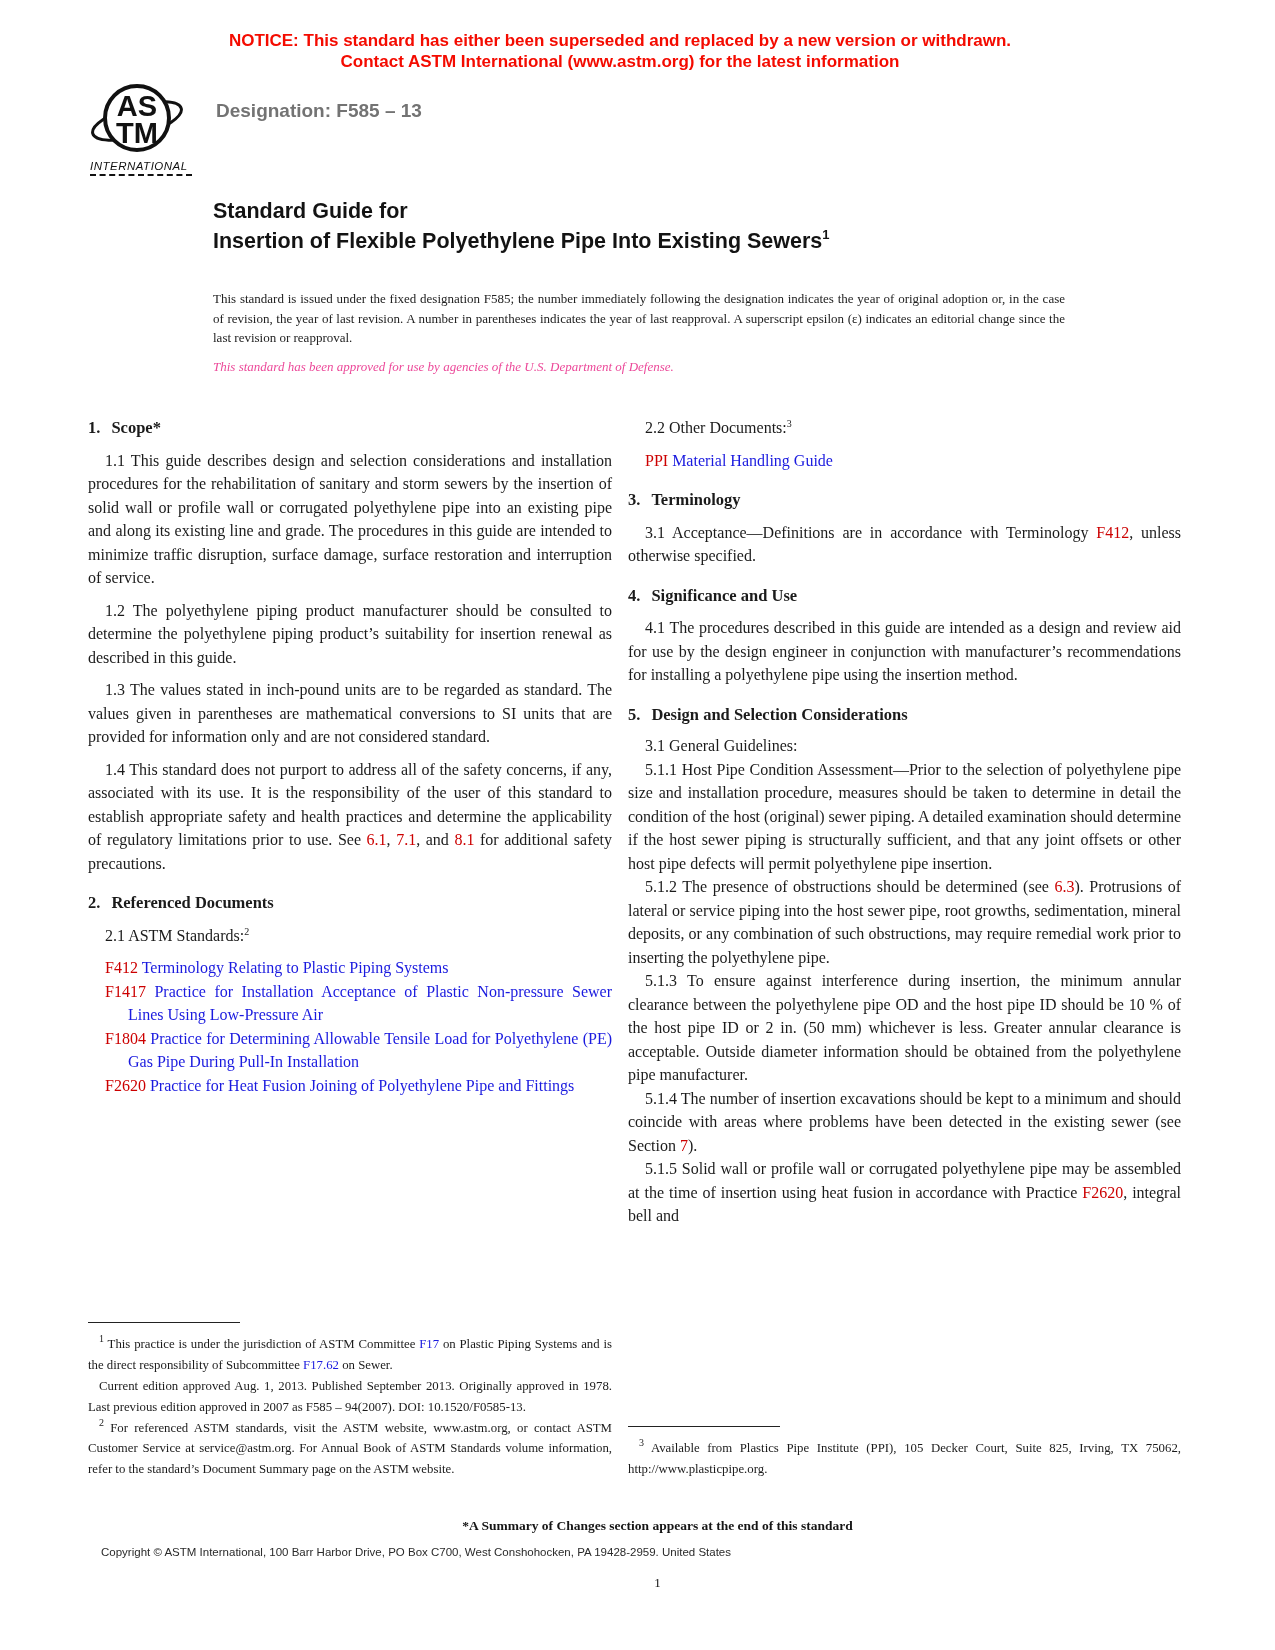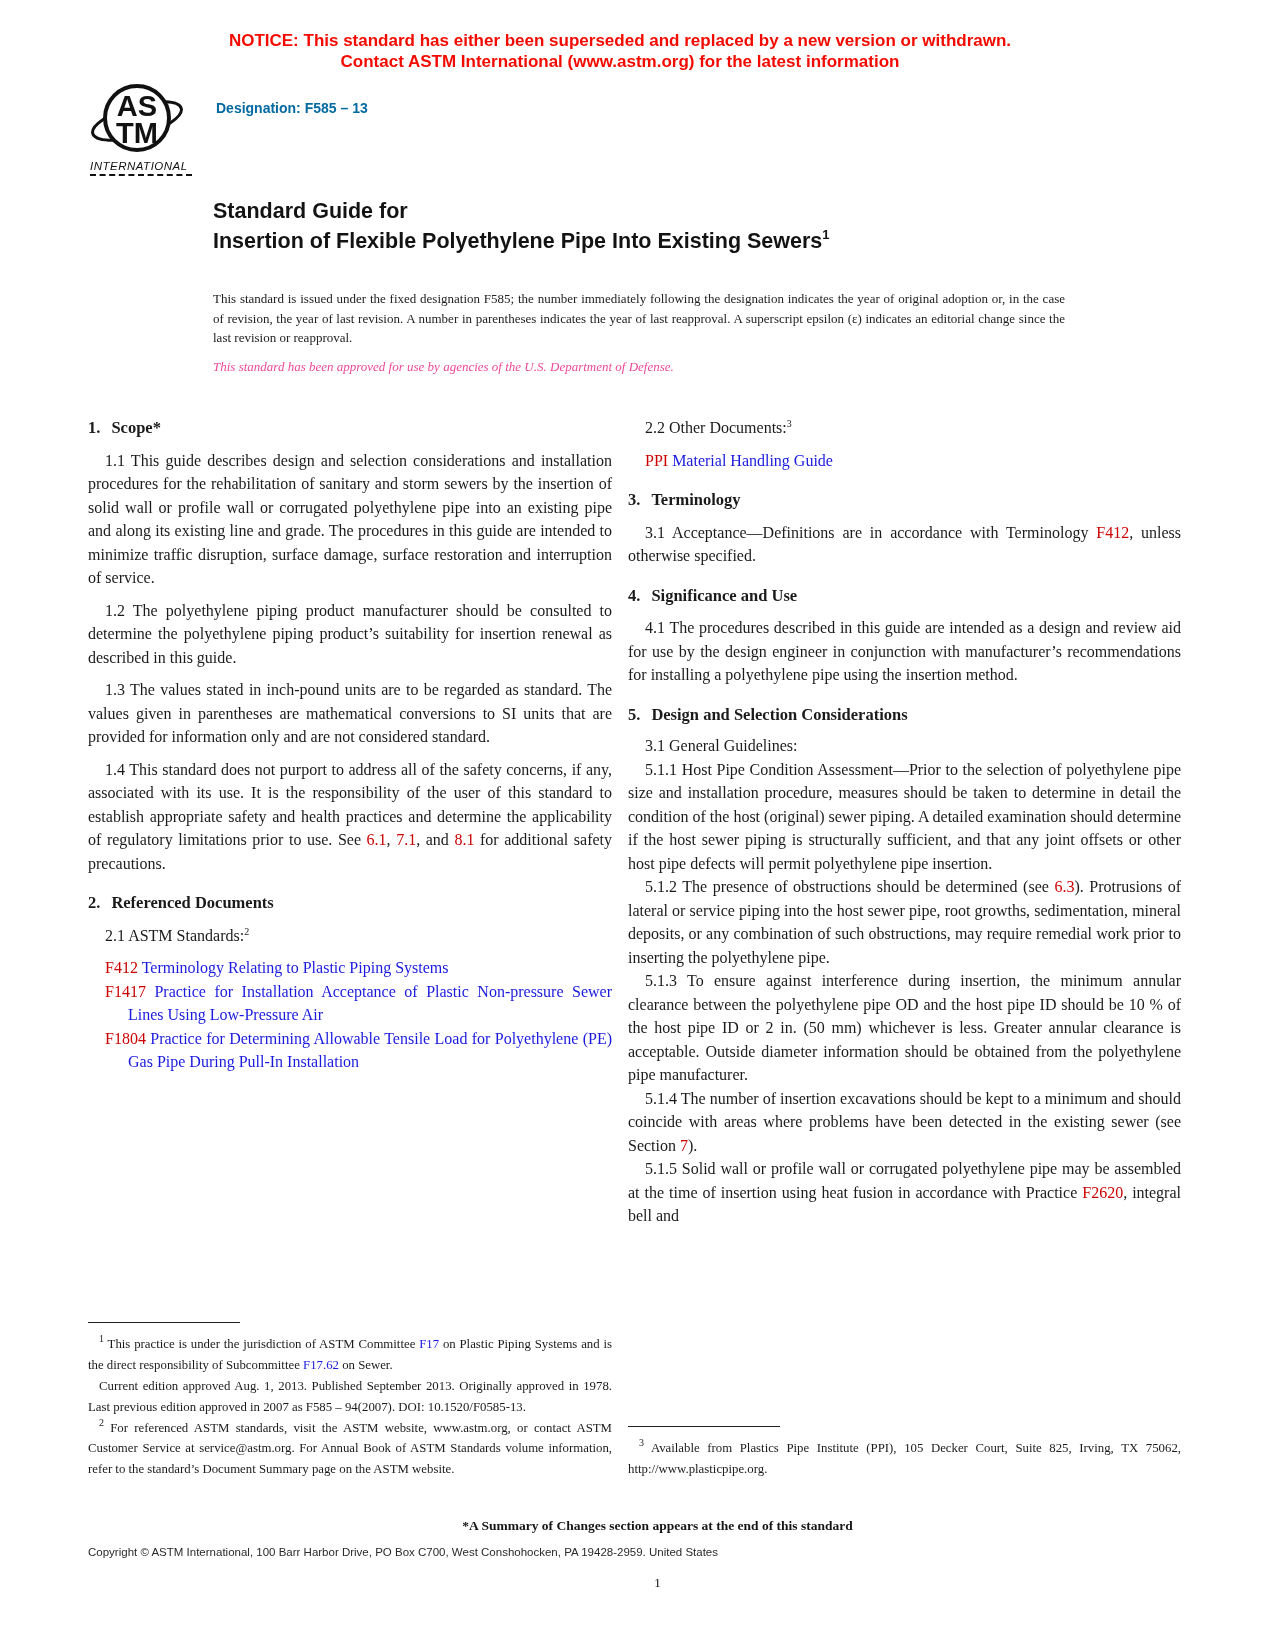--- a/index.html
+++ b/index.html
@@ -27,21 +27,21 @@
   .logo .intl{
     font-family:"Liberation Sans", sans-serif;
     font-weight:normal;font-style:italic;
     font-size:11.5px;letter-spacing:.5px;color:#111;
     border-bottom:2px dashed #111;padding-bottom:2px;
     margin-top:-2px;
   }
   .designation{
     position:absolute;left:216px;top:100px;
     font-family:"Liberation Sans", sans-serif;
-    font-weight:bold;font-size:14px;color:#0369a1;
+    font-weight:bold;font-size:19px;color:#737373;
   }
   
   .title{
     position:absolute;left:213px;top:196px;width:900px;
     font-family:"Liberation Sans", sans-serif;
     font-weight:bold;font-size:21.5px;line-height:30px;color:#131313;
   }
   .title .sup{font-size:13px;vertical-align:9px;}
   
   .preamble{
@@ -74,21 +74,21 @@
   
   .fnblock{margin-top:auto;}
   .fnrule{border:0;border-top:1.6px solid #222;width:152px;margin:0 0 11px 0;}
   p.fn{margin:0;font-size:12.8px;line-height:20.8px;text-align:justify;text-indent:11px;}
   
   .summary{
     position:absolute;top:1518px;left:0;right:0;
     text-align:center;font-weight:bold;font-size:13.5px;color:#161616;
   }
   .copyright{
-    position:absolute;top:1546px;left:88px;right:88px;
+    position:absolute;top:1546px;left:101px;right:88px;
     font-family:"Liberation Sans", sans-serif;
     font-size:11.5px;color:#2a2a2a;
   }
   .pagenum{
     position:absolute;top:1575px;left:0;right:0;
     text-align:center;font-size:13px;color:#111;
   }
 </style>
 </head>
 <body>
@@ -126,20 +126,21 @@
           <p class="h"><span>1.</span><span class="htext">Scope*</span></p>
           <p class="p"><span>1.1  This guide describes design and selection considerations and installation procedures for the rehabilitation of sanitary and storm sewers by the insertion of solid wall or profile wall or corrugated polyethylene pipe into an existing pipe and along its existing line and grade. The procedures in this guide are intended to minimize traffic disruption, surface damage, surface restoration and interruption of service.</span></p>
           <p class="p"><span>1.2  The polyethylene piping product manufacturer should be consulted to determine the polyethylene piping product’s suitability for insertion renewal as described in this guide.</span></p>
           <p class="p"><span>1.3  The values stated in inch-pound units are to be regarded as standard. The values given in parentheses are mathematical conversions to SI units that are provided for information only and are not considered standard.</span></p>
           <p class="p"><span>1.4  </span><span class="i">This standard does not purport to address all of the safety concerns, if any, associated with its use. It is the responsibility of the user of this standard to establish appropriate safety and health practices and determine the applicability of regulatory limitations prior to use.</span><span> See </span><span class="red">6.1</span><span>, </span><span class="red">7.1</span><span>, and </span><span class="red">8.1</span><span> for additional safety precautions.</span></p>
           <p class="h"><span>2.</span><span class="htext">Referenced Documents</span></p>
           <p class="p"><span>2.1  </span><span class="i">ASTM Standards:</span><span class="sup">2</span></p>
           <p class="ref"><span class="red">F412</span><span> </span><span class="blue">Terminology Relating to Plastic Piping Systems</span></p>
           <p class="ref"><span class="red">F1417</span><span> </span><span class="blue">Practice for Installation Acceptance of Plastic Non-pressure Sewer Lines Using Low-Pressure Air</span></p>
           <p class="ref"><span class="red">F1804</span><span> </span><span class="blue">Practice for Determining Allowable Tensile Load for Polyethylene (PE) Gas Pipe During Pull-In Installation</span></p>
+          <p class="ref"><span class="red">F2620</span><span> </span><span class="blue">Practice for Heat Fusion Joining of Polyethylene Pipe and Fittings</span></p>
         </div>
       <div class="fnblock">
         <hr class="fnrule">
         <div>
             <p class="fn"><span class="sup">1</span><span> This practice is under the jurisdiction of ASTM Committee </span><span class="blue">F17</span><span> on Plastic Piping Systems and is the direct responsibility of Subcommittee </span><span class="blue">F17.62</span><span> on Sewer.</span></p>
             <p class="fn"><span>Current edition approved Aug. 1, 2013. Published September 2013. Originally approved in 1978. Last previous edition approved in 2007 as F585 – 94(2007). DOI: 10.1520/F0585-13.</span></p>
             <p class="fn"><span class="sup">2</span><span> For referenced ASTM standards, visit the ASTM website, www.astm.org, or contact ASTM Customer Service at service@astm.org. For </span><span class="i">Annual Book of ASTM Standards</span><span> volume information, refer to the standard’s Document Summary page on the ASTM website.</span></p>
           </div>
       </div>
     </div>

